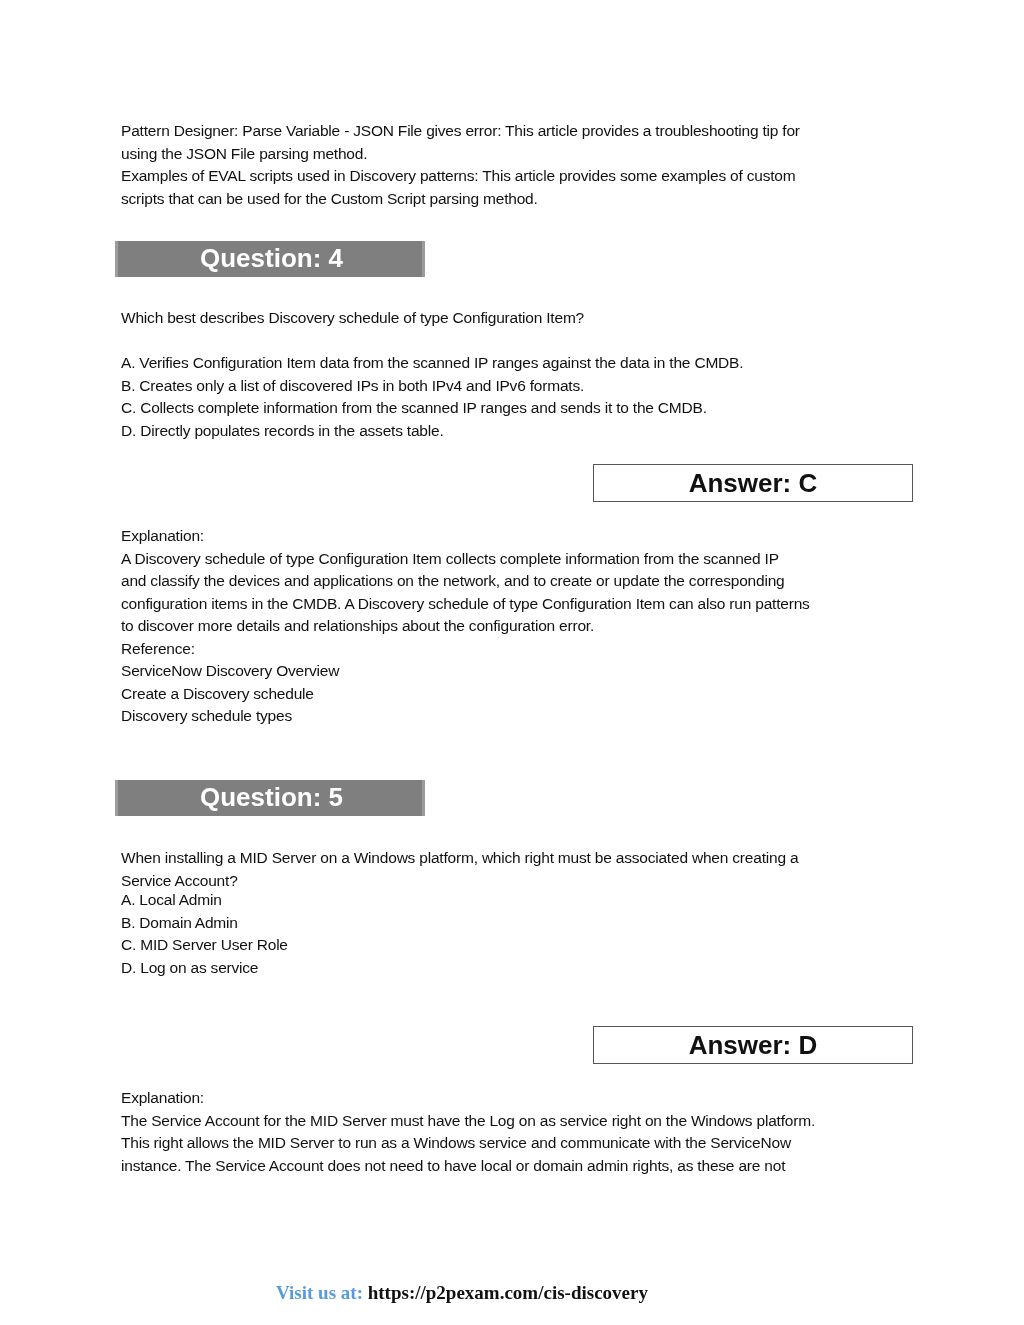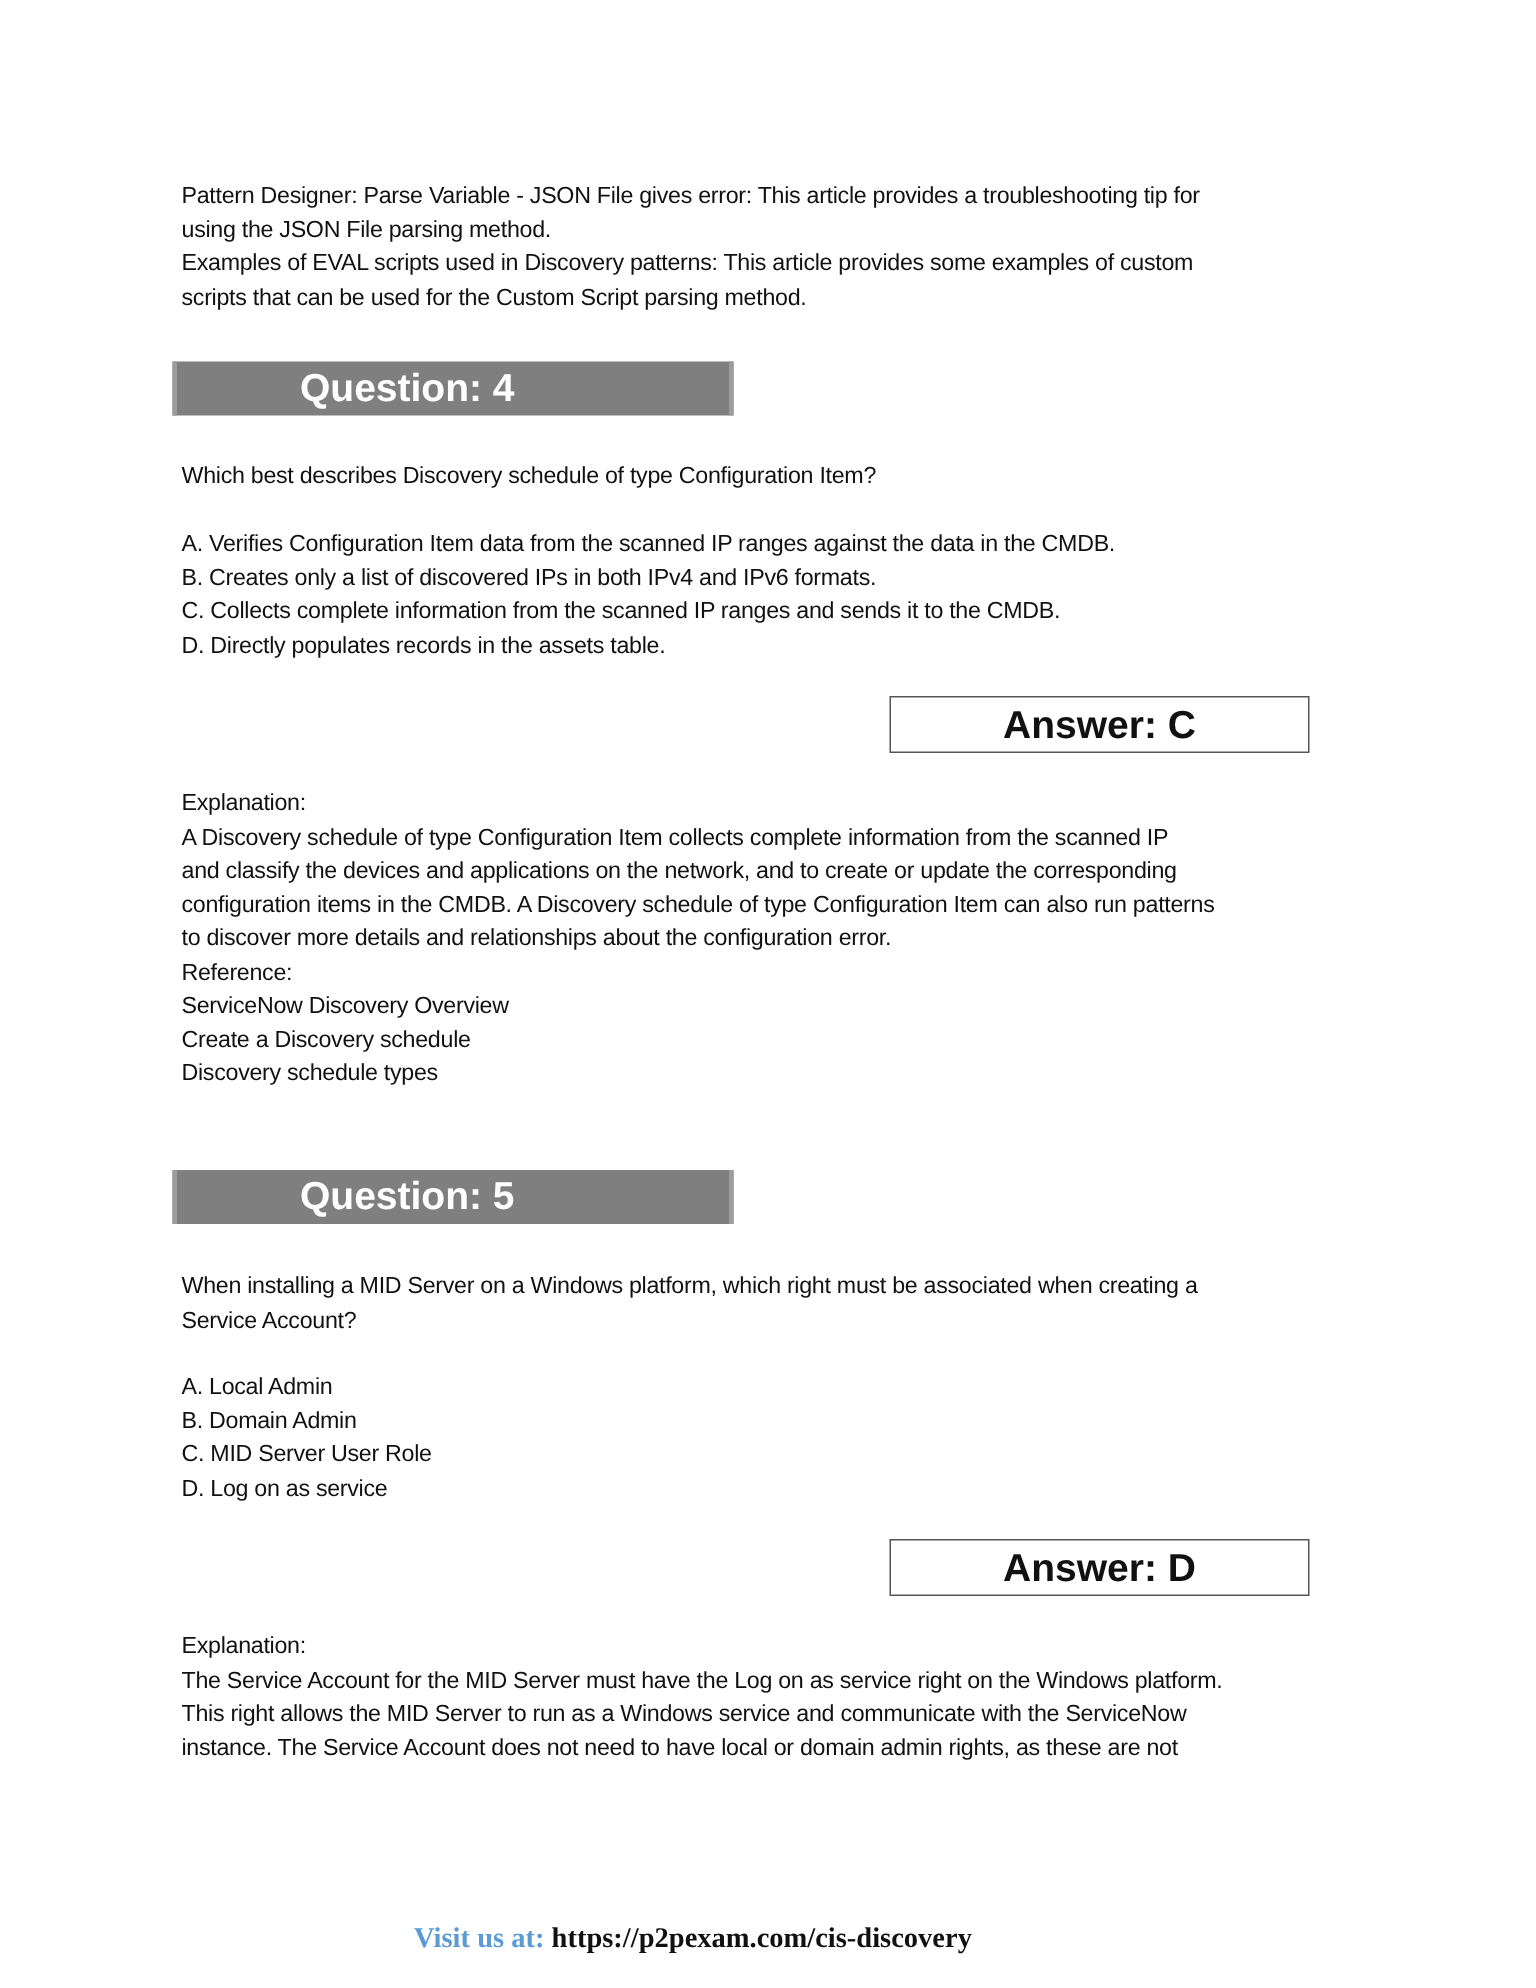--- a/index.html
+++ b/index.html
@@ -1,23 +1,23 @@
 <!DOCTYPE html>
 <html><head>
   <meta charset="utf-8">
   <style>
     html, body { margin: 0; padding: 0; background: #ffffff; }
     body { width: 1024px; height: 1325px; position: relative; overflow: hidden;
            font-family: "Liberation Sans", sans-serif; color: #111; }
     .txt { position: absolute; left: 121px; font-size: 15.5px; line-height: 22.5px; letter-spacing: -0.2px; }
     .txt p { margin: 0; white-space: pre-wrap; }
-    .qbox { position: absolute; left: 115px; width: 374px; height: 36px; background: #7f7f7f;
+    .qbox { position: absolute; left: 115px; width: 310px; height: 36px; background: #7f7f7f;
             border-left: 3px solid #9c9c9c; border-right: 3px solid #9c9c9c; box-sizing: border-box; }
     .qbox span { position: absolute; left: 82px; top: 2px; color: #fff; font-weight: bold; font-size: 26px; }
-    .abox { position: absolute; left: 593px; width: 280px; height: 38px; border: 1px solid #555;
+    .abox { position: absolute; left: 593px; width: 320px; height: 38px; border: 1px solid #555;
             box-sizing: border-box; text-align: center; }
     .abox span { font-weight: bold; font-size: 26px; line-height: 36px; color: #111; }
     .footer { position: absolute; left: 0; width: 924px; top: 1282px; text-align: center;
               font-family: "Liberation Serif", serif; font-weight: bold; font-size: 19px; }
     .footer .lbl { color: #5b9bd5; }
     .footer .url { color: #111; }
   </style>
 </head>
 <body>
 
@@ -61,21 +61,21 @@
 
 <div class="qbox" style="top:780px;">
   <span>Question: 5</span>
 </div>
 
 <div class="txt" style="top:847px;">
   <p>When installing a MID Server on a Windows platform, which right must be associated when creating a</p>
   <p>Service Account?</p>
 </div>
 
-<div class="txt" style="top:914px;">
+<div class="txt" style="top:889px;">
   <p>A. Local Admin</p>
   <p>B. Domain Admin</p>
   <p>C. MID Server User Role</p>
   <p>D. Log on as service</p>
 </div>
 
 <div class="abox" style="top:1026px;">
   <span>Answer: D</span>
 </div>
 

